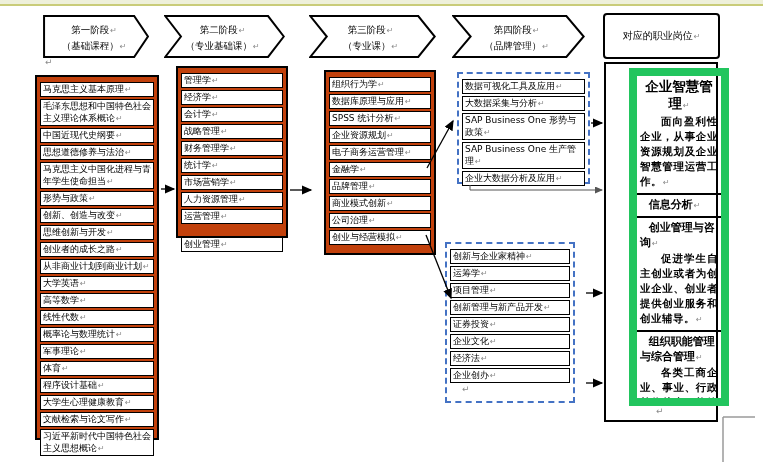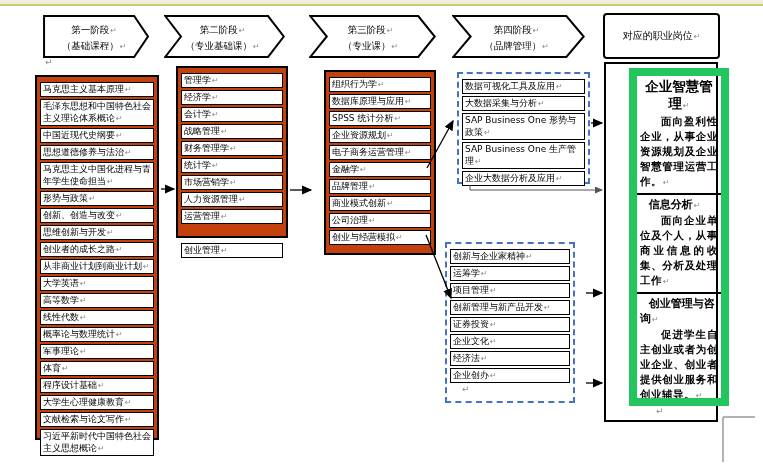--- a/index.html
+++ b/index.html
@@ -25,21 +25,21 @@
   #job-header{position:absolute;left:603px;top:13px;width:113px;height:42px;border:2px solid #000;border-radius:4px;
               display:flex;align-items:center;justify-content:center;font-size:10px;background:#fff;}
 
   
   .box{position:absolute;border:2px solid #000;background:#c2410c;box-sizing:border-box;}
   .dashed{position:absolute;border:2px dashed #4472c4;background:#fff;box-sizing:border-box;}
   .cells{padding:3px 3px 0 3px;}
   .cell{border:1px solid #000;margin:2px 0;padding:0 2px;font-size:9px;line-height:12px;background:#fff;}
   #col1{left:35px;top:75px;width:124px;height:365px;}
   #col2{left:176px;top:66px;width:112px;height:172px;}
-  #col2 .detached{margin-top:14px;}
+  #col2 .detached{margin-top:8px;}
   #col3{left:324px;top:70px;width:112px;height:185px;}
   #dash-top{left:457px;top:72px;width:133px;height:112px;}
   #dash-bottom{left:445px;top:242px;width:130px;height:161px;}
 
   
   #jobs-outer{position:absolute;left:604px;top:62px;width:114px;height:360px;border:2px solid #000;box-sizing:border-box;background:#fff;}
   #jobs-inner{position:absolute;left:23px;top:4px;width:100px;height:338px;border:8px solid #22c55e;box-sizing:border-box;overflow:hidden;}
   .jsec{padding:2px 3px 3px 3px;}
   .jsec + .jsec{border-top:2px solid #000;}
   .jtitle{font-weight:bold;font-size:11px;line-height:15px;text-indent:0.8em;}
@@ -247,21 +247,20 @@
   <div id="jobs-outer">
     <div id="jobs-inner">
 
         <div class="jsec">
           <div class="jtitle"><span>企业智慧管理</span><span class="ret">↵</span></div>
           <div class="jdesc"><span>面向盈利性企业，从事企业资源规划及企业智慧管理运营工作。</span><span class="ret">↵</span></div>
         </div>
 
         <div class="jsec">
           <div class="jtitle"><span>信息分析</span><span class="ret">↵</span></div>
-          <div class="jdesc"><span>面向企业单位及个人，从事商业信息的收集、分析及处理工作</span><span class="ret">↵</span></div>
         </div>
 
         <div class="jsec">
           <div class="jtitle"><span>创业管理与咨询</span><span class="ret">↵</span></div>
           <div class="jdesc"><span>促进学生自主创业或者为创业企业、创业者提供创业服务和创业辅导。</span><span class="ret">↵</span></div>
         </div>
 
         <div class="jsec">
           <div class="jtitle"><span>组织职能管理与综合管理</span><span class="ret">↵</span></div>
           <div class="jdesc"><span>各类工商企业、事业、行政单位从事职能管理及综合性管理工作</span></div>

